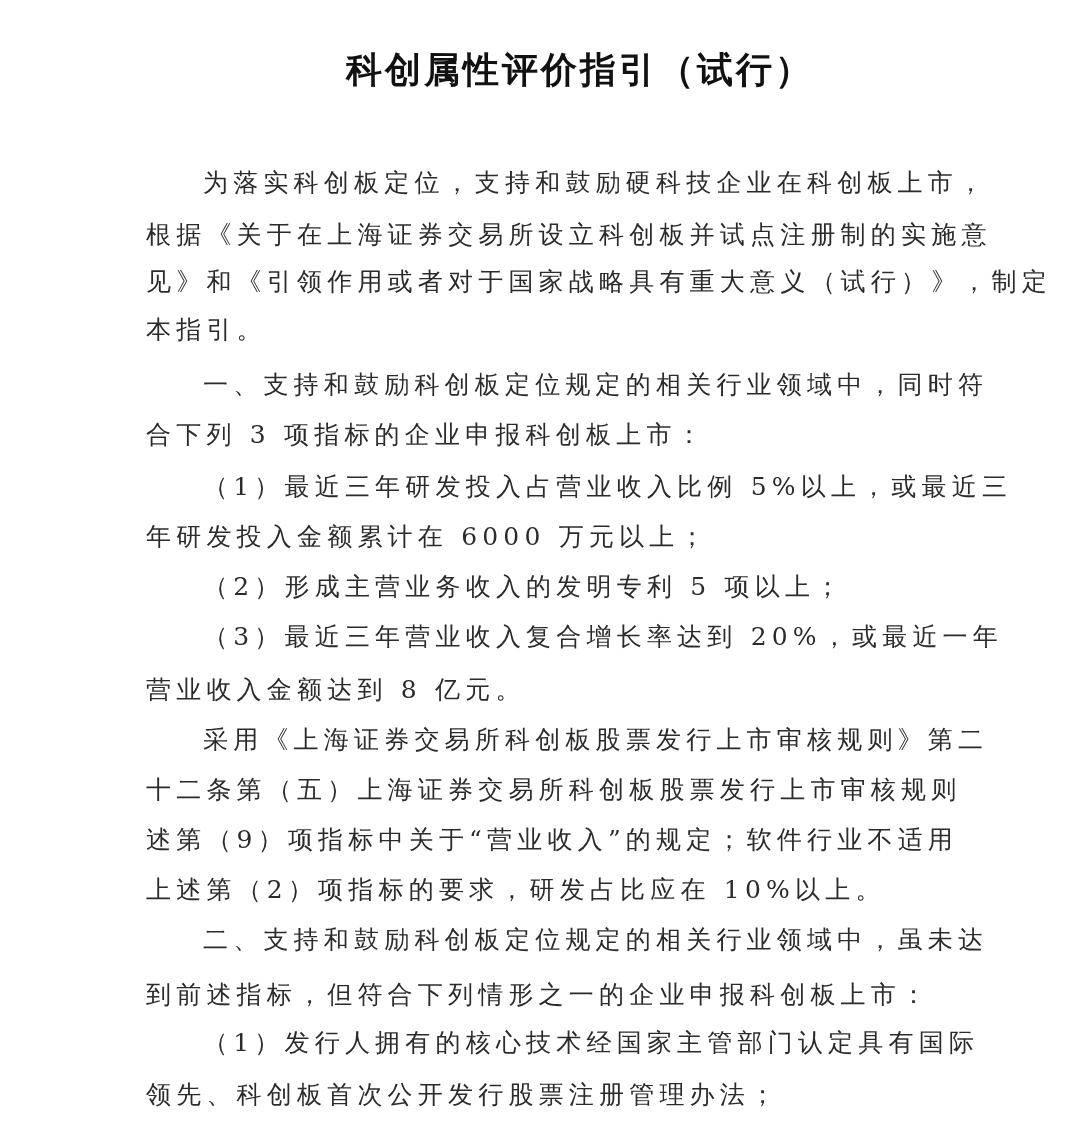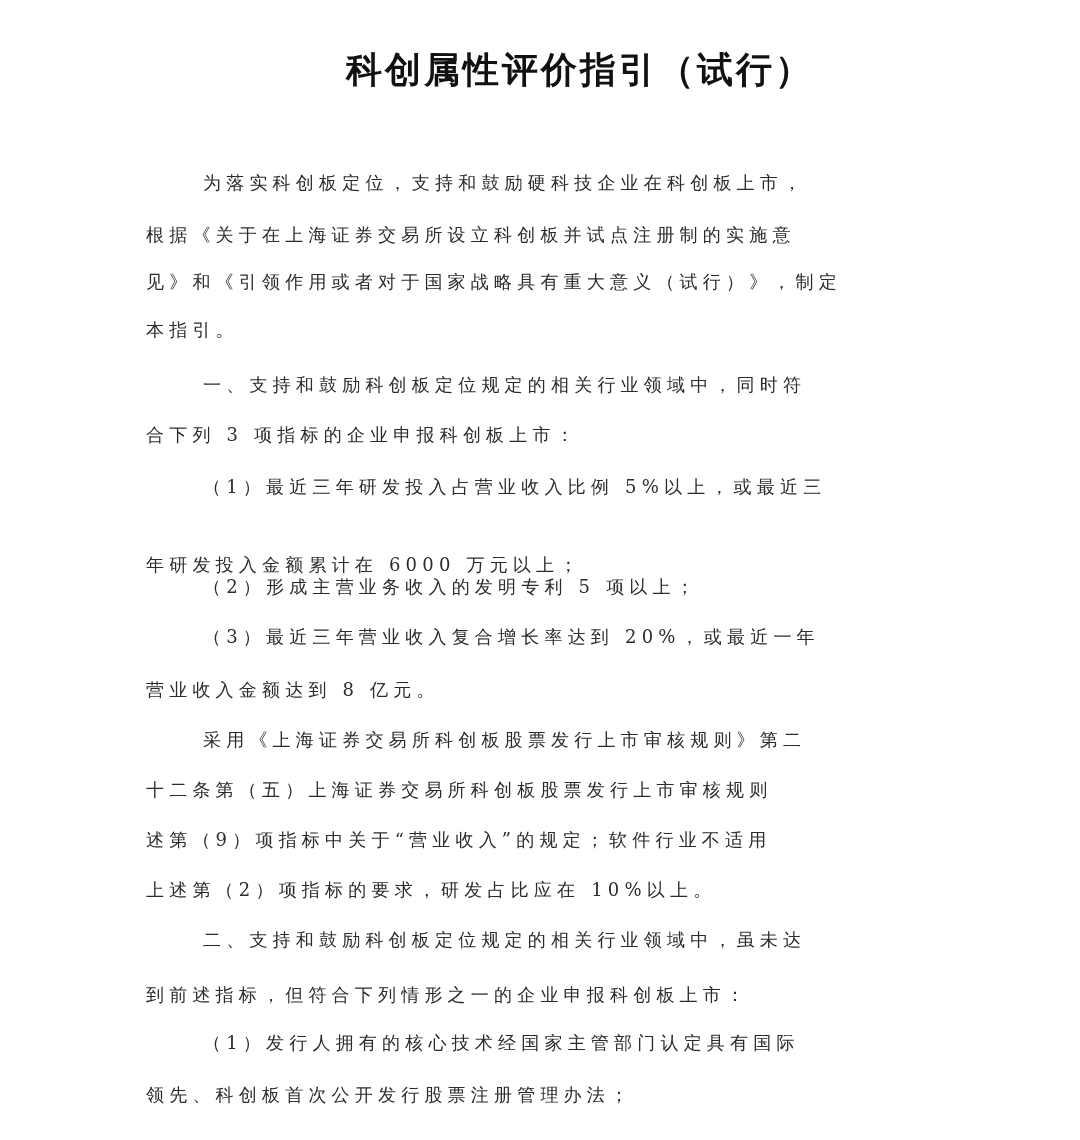--- a/index.html
+++ b/index.html
@@ -9,39 +9,39 @@
     position: relative;
   }
   .title {
     position: absolute; top: 46px; left: 0; width: 1080px; text-align: center;
     font-size: 36px; font-weight: bold; letter-spacing: 3px; color: #111;
     font-family: Liberation Sans, sans-serif;
     margin-left: 40px;
   }
   .line {
     position: absolute; left: 146px; width: 790px;
-    font-size: 18px; line-height: 30px; white-space: nowrap;
+    font-size: 25px; line-height: 30px; white-space: nowrap;
     letter-spacing: 5.2px; color: #2b2b2b;
   }
   .indent { left: 203px; width: 733px; }
 </style>
 </head>
 <body>
 
 <div>
   <div class="title">科创属性评价指引（试行）</div>
 
   <div class="line indent" style="top:168px">为落实科创板定位，支持和鼓励硬科技企业在科创板上市，</div>
   <div class="line" style="top:220px">根据《关于在上海证券交易所设立科创板并试点注册制的实施意</div>
   <div class="line" style="top:267px">见》和《引领作用或者对于国家战略具有重大意义（试行）》，制定</div>
   <div class="line" style="top:315px">本指引。</div>
   <div class="line indent" style="top:370px">一、支持和鼓励科创板定位规定的相关行业领域中，同时符</div>
   <div class="line" style="top:420px">合下列 3 项指标的企业申报科创板上市：</div>
   <div class="line indent" style="top:472px">（1）最近三年研发投入占营业收入比例 5%以上，或最近三</div>
-  <div class="line" style="top:550px">年研发投入金额累计在 6000 万元以上；</div>
+  <div class="line" style="top:522px">年研发投入金额累计在 6000 万元以上；</div>
   <div class="line indent" style="top:572px">（2）形成主营业务收入的发明专利 5 项以上；</div>
   <div class="line indent" style="top:622px">（3）最近三年营业收入复合增长率达到 20%，或最近一年</div>
   <div class="line" style="top:675px">营业收入金额达到 8 亿元。</div>
   <div class="line indent" style="top:725px">采用《上海证券交易所科创板股票发行上市审核规则》第二</div>
   <div class="line" style="top:775px">十二条第（五）上海证券交易所科创板股票发行上市审核规则</div>
   <div class="line" style="top:825px">述第（9）项指标中关于“营业收入”的规定；软件行业不适用</div>
   <div class="line" style="top:875px">上述第（2）项指标的要求，研发占比应在 10%以上。</div>
   <div class="line indent" style="top:925px">二、支持和鼓励科创板定位规定的相关行业领域中，虽未达</div>
   <div class="line" style="top:980px">到前述指标，但符合下列情形之一的企业申报科创板上市：</div>
   <div class="line indent" style="top:1028px">（1）发行人拥有的核心技术经国家主管部门认定具有国际</div>

